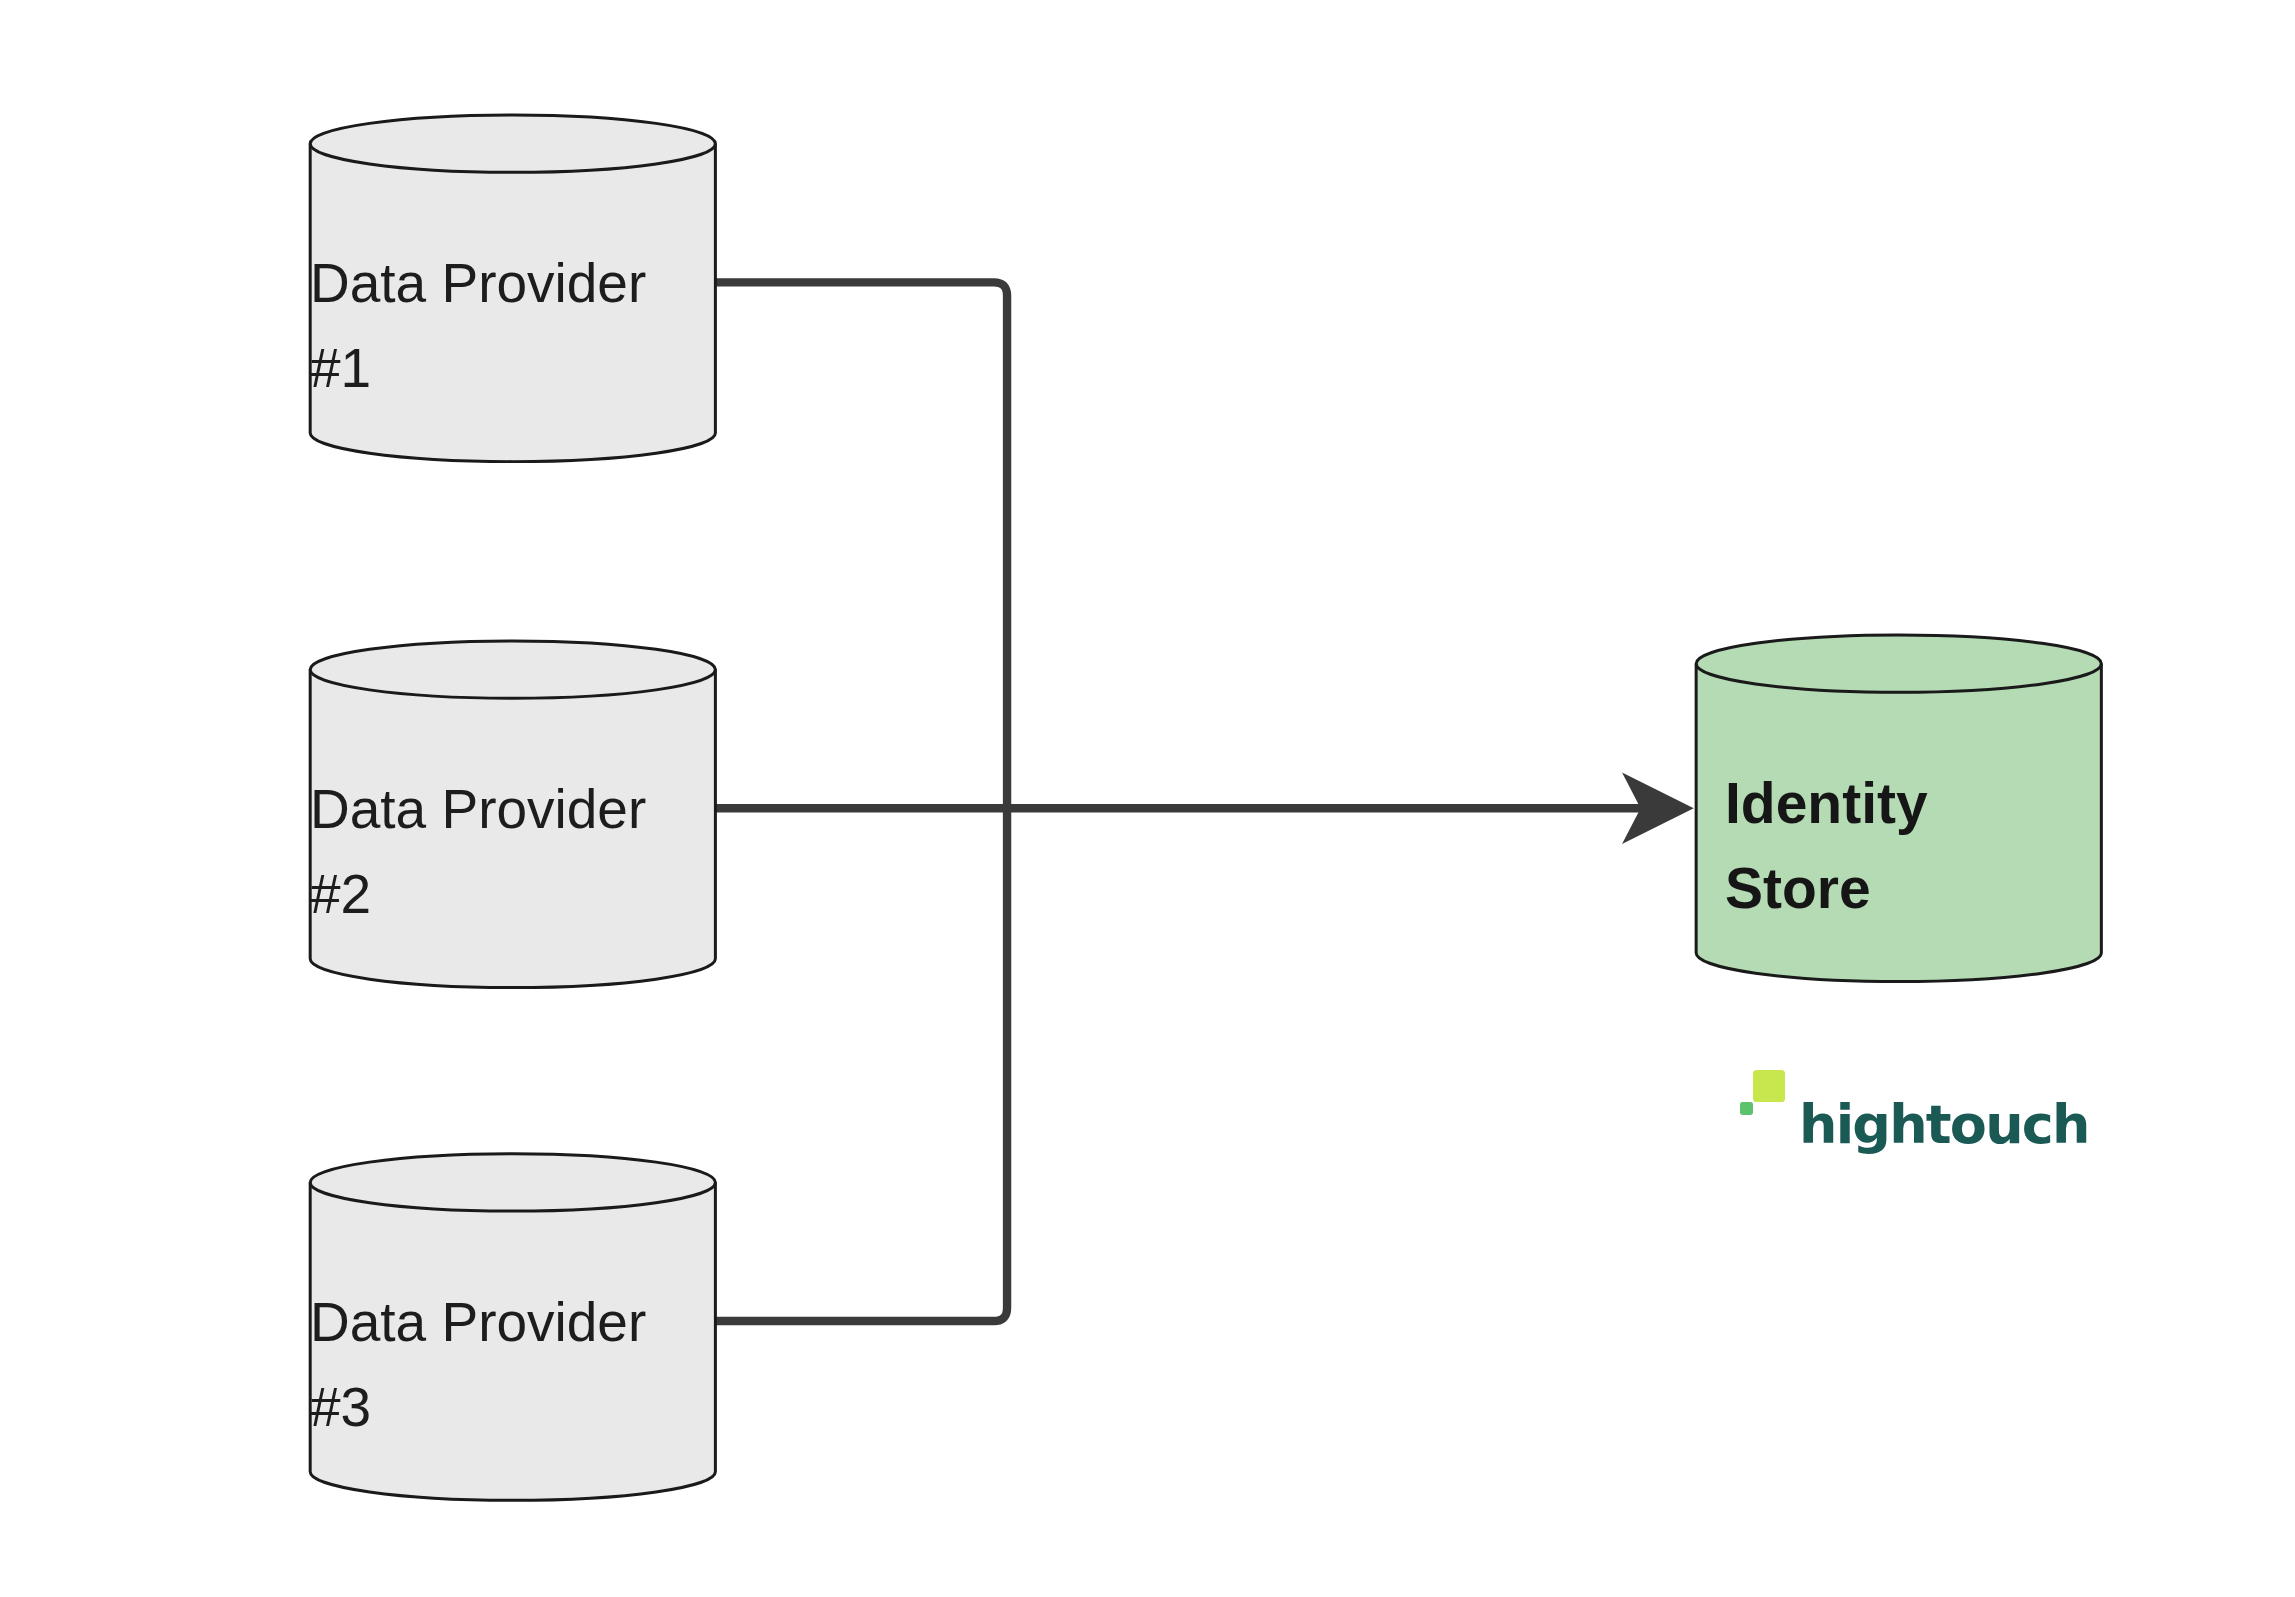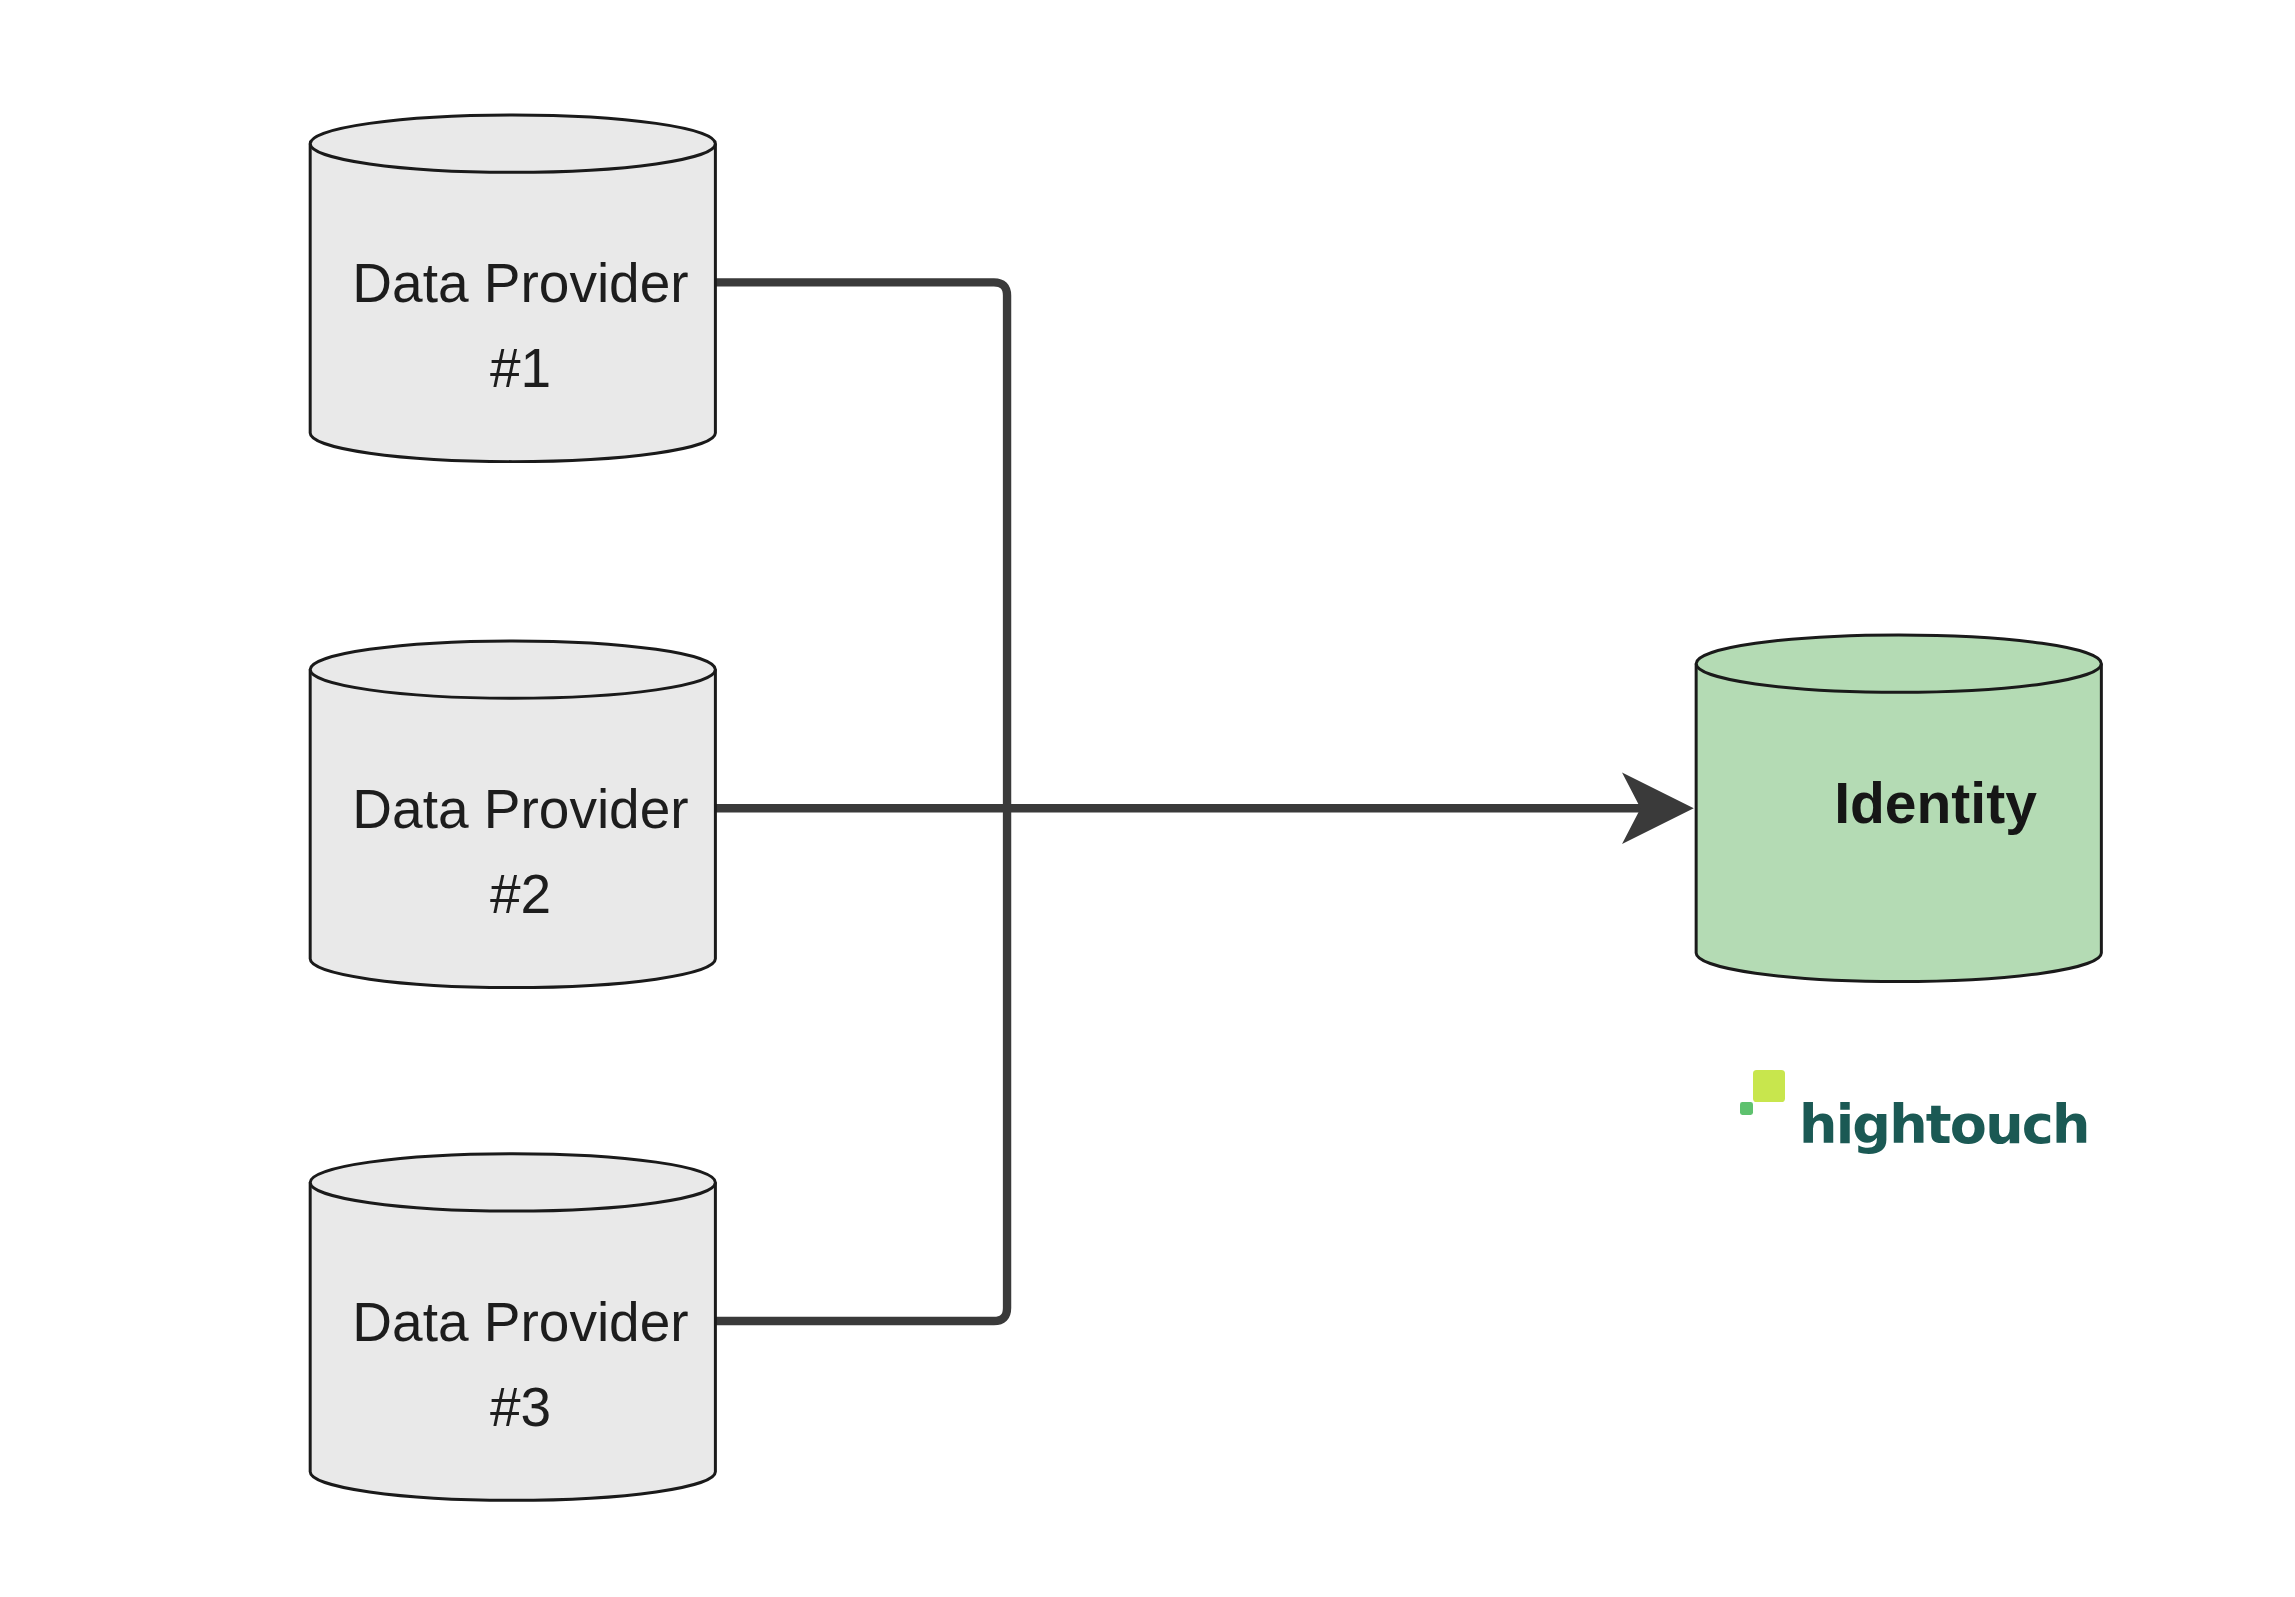--- a/index.html
+++ b/index.html
@@ -9,26 +9,25 @@
     height: 1598px;
     background: #ffffff;
     overflow: hidden;
     font-family: "Liberation Sans", "DejaVu Sans", sans-serif;
   }
   svg.diagram-layer { position: absolute; left: 0; top: 0; width: 2295px; height: 1598px; }
 
   .cyl-label {
     position: absolute;
     width: 405px;
-    text-align: center;
+    text-align: left;
     color: #1d1d1d;
     font-size: 55px;
     line-height: 85px;
     white-space: nowrap;
-    margin-left: 8px;
   }
   .cyl-label.bold { font-weight: 700; font-size: 57px; color: #161616; padding-left: 28px; }
 
   #lbl-provider-1 { left: 310px; top: 241px; }
   #lbl-provider-2 { left: 310px; top: 767px; }
   #lbl-provider-3 { left: 310px; top: 1280px; }
   #lbl-identity   { left: 1697px; top: 761px; }
 
   .edge-label {
     position: absolute;
@@ -116,20 +115,21 @@
     <div>#2</div>
   </div>
 
   <div class="cyl-label" id="lbl-provider-3">
     <div>Data Provider</div>
     <div>#3</div>
   </div>
 
   <div class="cyl-label bold" id="lbl-identity">
     <div>Identity</div>
+    <div>Store</div>
   </div>
 
 
   <div>
     <div class="logo-sq-lime"></div>
     <div class="logo-sq-green"></div>
     <div class="logo-word">hightouch</div>
   </div>
 
 </div>

